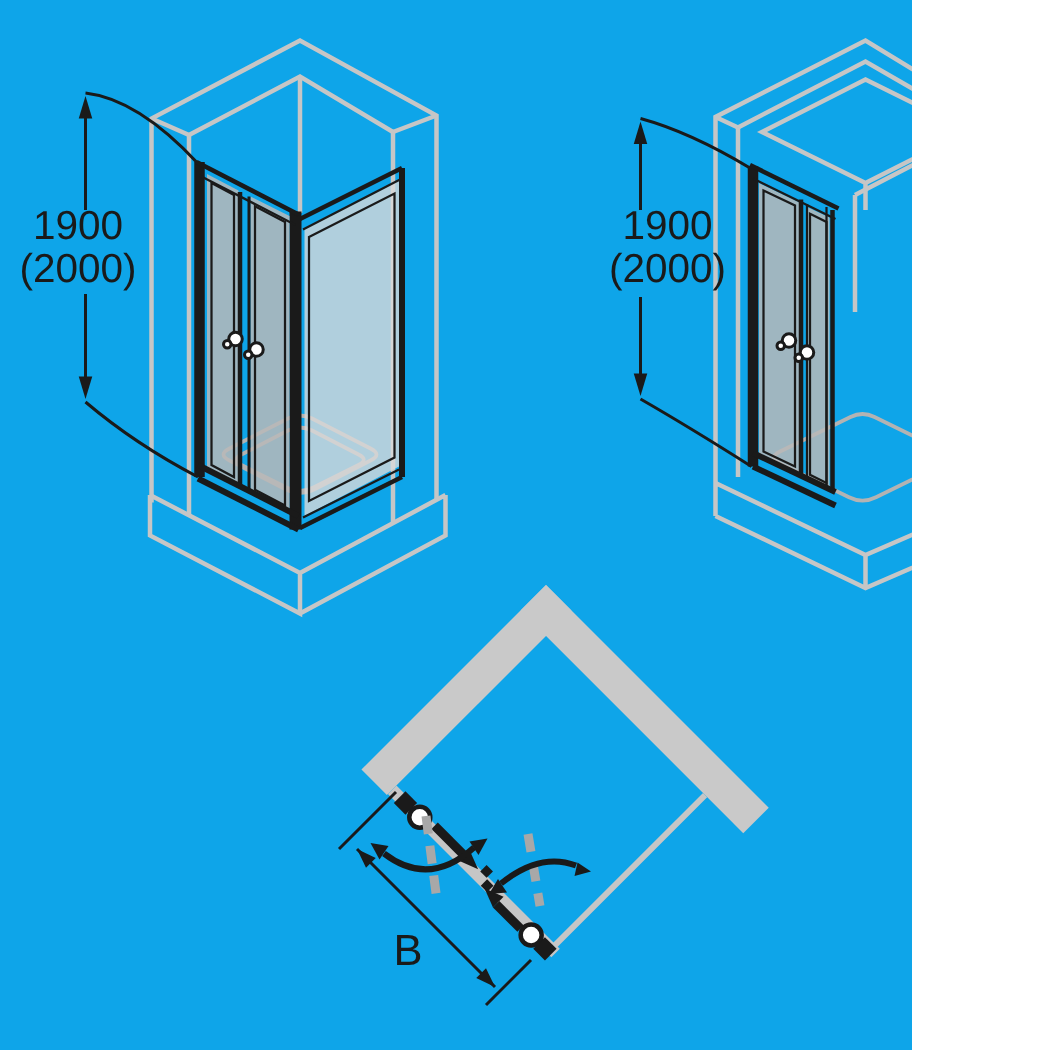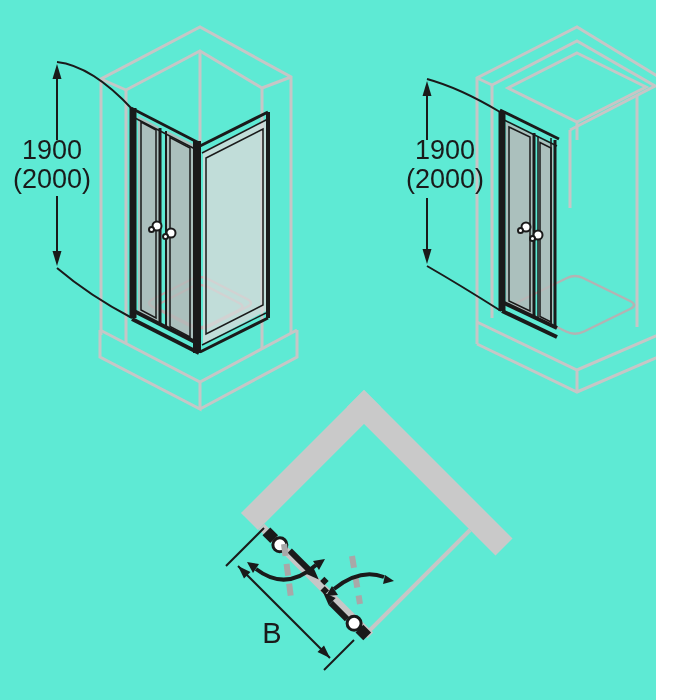--- a/index.html
+++ b/index.html
@@ -3,21 +3,21 @@
 <meta charset="utf-8">
 <style>
   :root{
     --line-black:#1a1a1a;
     --wall-gray:#c6c6c6;
     --wall-fill:#c9c9c9;
     --dash-gray:#a8a8a8;
     --tray-gray:#b3b3b3;
   }
   html,body{margin:0;padding:0;background:#ffffff;}
-  .stage{width:656px;height:700px;background:#5eead4;position:relative;overflow:hidden;text-align:center;}
+  .stage{width:608px;height:700px;background:#0ea5e9;position:relative;overflow:hidden;text-align:center;}
   svg{display:block;}
   
   .g3{stroke:var(--wall-gray);stroke-width:3;fill:none;stroke-linejoin:miter;stroke-linecap:butt;}
   .g4{stroke:var(--wall-gray);stroke-width:4;fill:none;}
   .band{stroke:var(--wall-gray);stroke-width:8;fill:none;}
   .wallfill{fill:var(--wall-fill);stroke:none;}
   .tray{stroke:var(--tray-gray);stroke-width:2.5;fill:none;}
   
   .k15{stroke:var(--line-black);stroke-width:1.5;fill:none;}
   .k2{stroke:var(--line-black);stroke-width:2;fill:none;}

